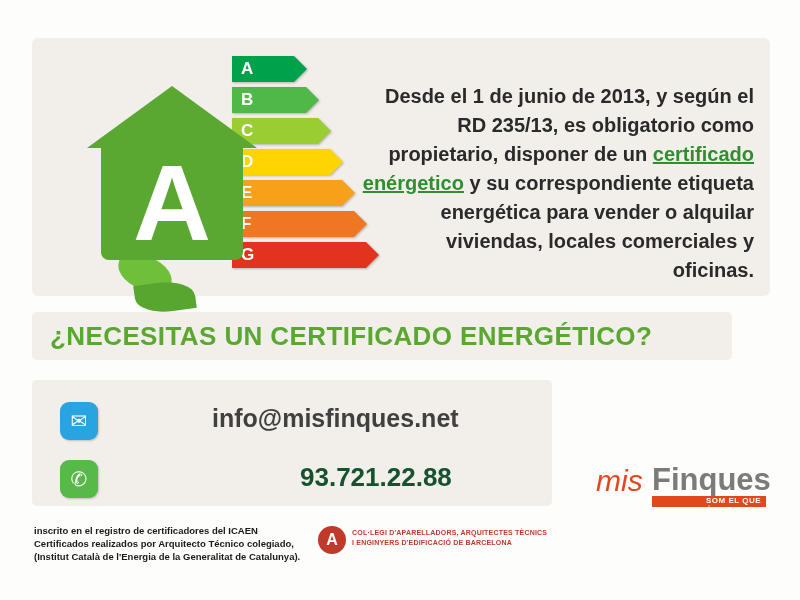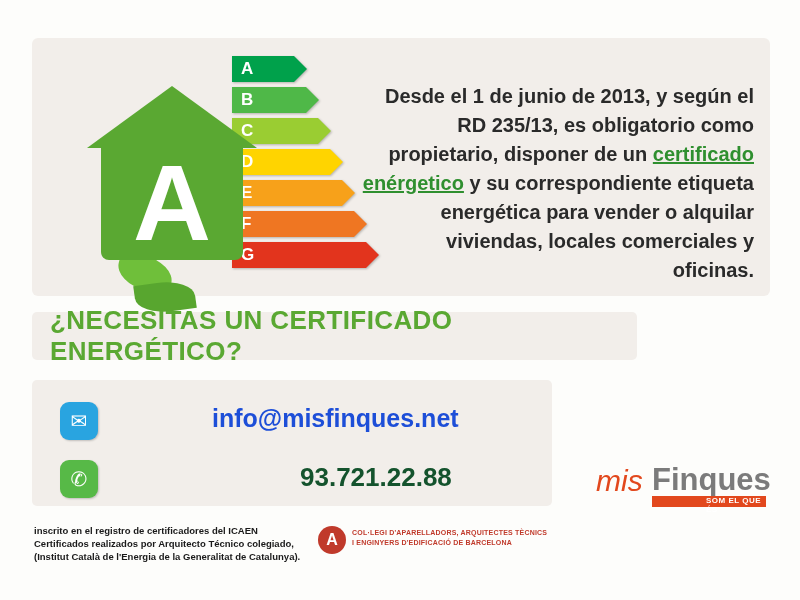--- a/index.html
+++ b/index.html
@@ -132,21 +132,21 @@
   .hl-green {
     color: #2f8f2f;
     text-decoration: underline;
   }
 
   
   .question-bar {
     position: absolute;
     left: 32px;
     top: 312px;
-    width: 605px;
+    width: 700px;
     height: 48px;
     background: #f2eeea;
     border-radius: 5px;
     display: flex;
     align-items: center;
     padding-left: 18px;
     box-sizing: border-box;
   }
   .question-text {
     color: #5aa832;
@@ -187,21 +187,21 @@
   }
   .icon-glyph {
     color: #ffffff;
     font-size: 20px;
     line-height: 20px;
   }
   .email-text {
     position: absolute;
     left: 180px;
     top: 24px;
-    color: #1d4ed8;
+    color: #404040;
     font-weight: bold;
     font-size: 25px;
   }
   .phone-text {
     position: absolute;
     left: 268px;
     top: 82px;
     color: #14532d;
     font-weight: bold;
     font-size: 26px;

